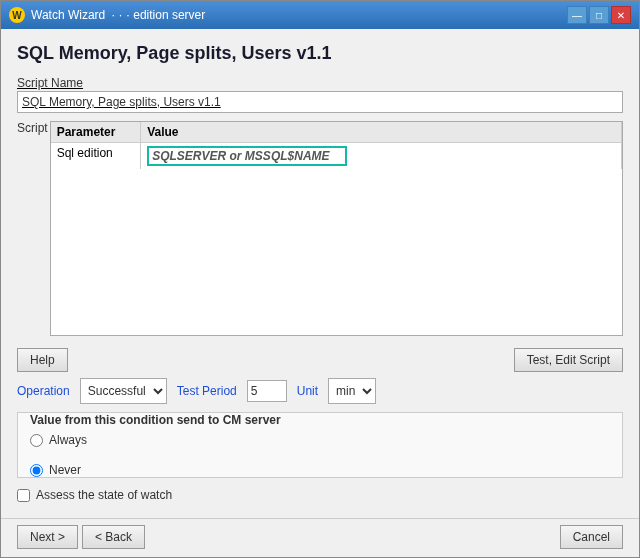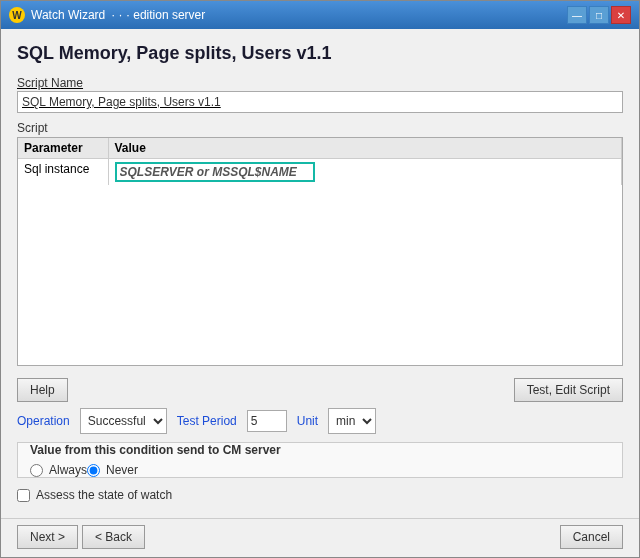--- a/index.html
+++ b/index.html
@@ -99,21 +99,21 @@
       height: 22px;
       border: 1px solid #aaa;
       background: white;
       padding: 2px 4px;
       font-size: 12px;
       color: #333;
       outline: none;
     }
     .script-section {
       display: flex;
-      flex-direction: column;
+      flex-direction: row;
       gap: 2px;
       flex: 1;
     }
     .script-label {
       font-size: 12px;
       color: #333;
     }
     .script-table-container {
       border: 1px solid #aaa;
       background: white;
@@ -209,22 +209,22 @@
       margin-top: 2px;
     }
     .value-section-title {
       font-size: 12px;
       font-weight: bold;
       margin-bottom: 6px;
       color: #333;
     }
     .radio-group {
       display: flex;
-      flex-direction: row;
-      gap: 0;
+      flex-direction: column;
+      gap: 16px;
     }
     .radio-item {
       display: flex;
       align-items: center;
       gap: 6px;
       font-size: 12px;
       color: #333;
     }
     .radio-item input[type="radio"] {
       margin: 0;
@@ -296,21 +296,21 @@
       <div class="script-table-container">
         <table class="script-table">
           <thead>
             <tr>
               <th class="param-col">Parameter</th>
               <th class="value-col">Value</th>
             </tr>
           </thead>
           <tbody>
             <tr>
-              <td>Sql instance</td>
+              <td>Sql edition</td>
               <td>
                 <input type="text" class="value-cell-input" value="SQLSERVER or MSSQL$NAME" style="">
               </td>
             </tr>
           </tbody>
         </table>
       </div>
     </div>
 
     <div class="bottom-section">

